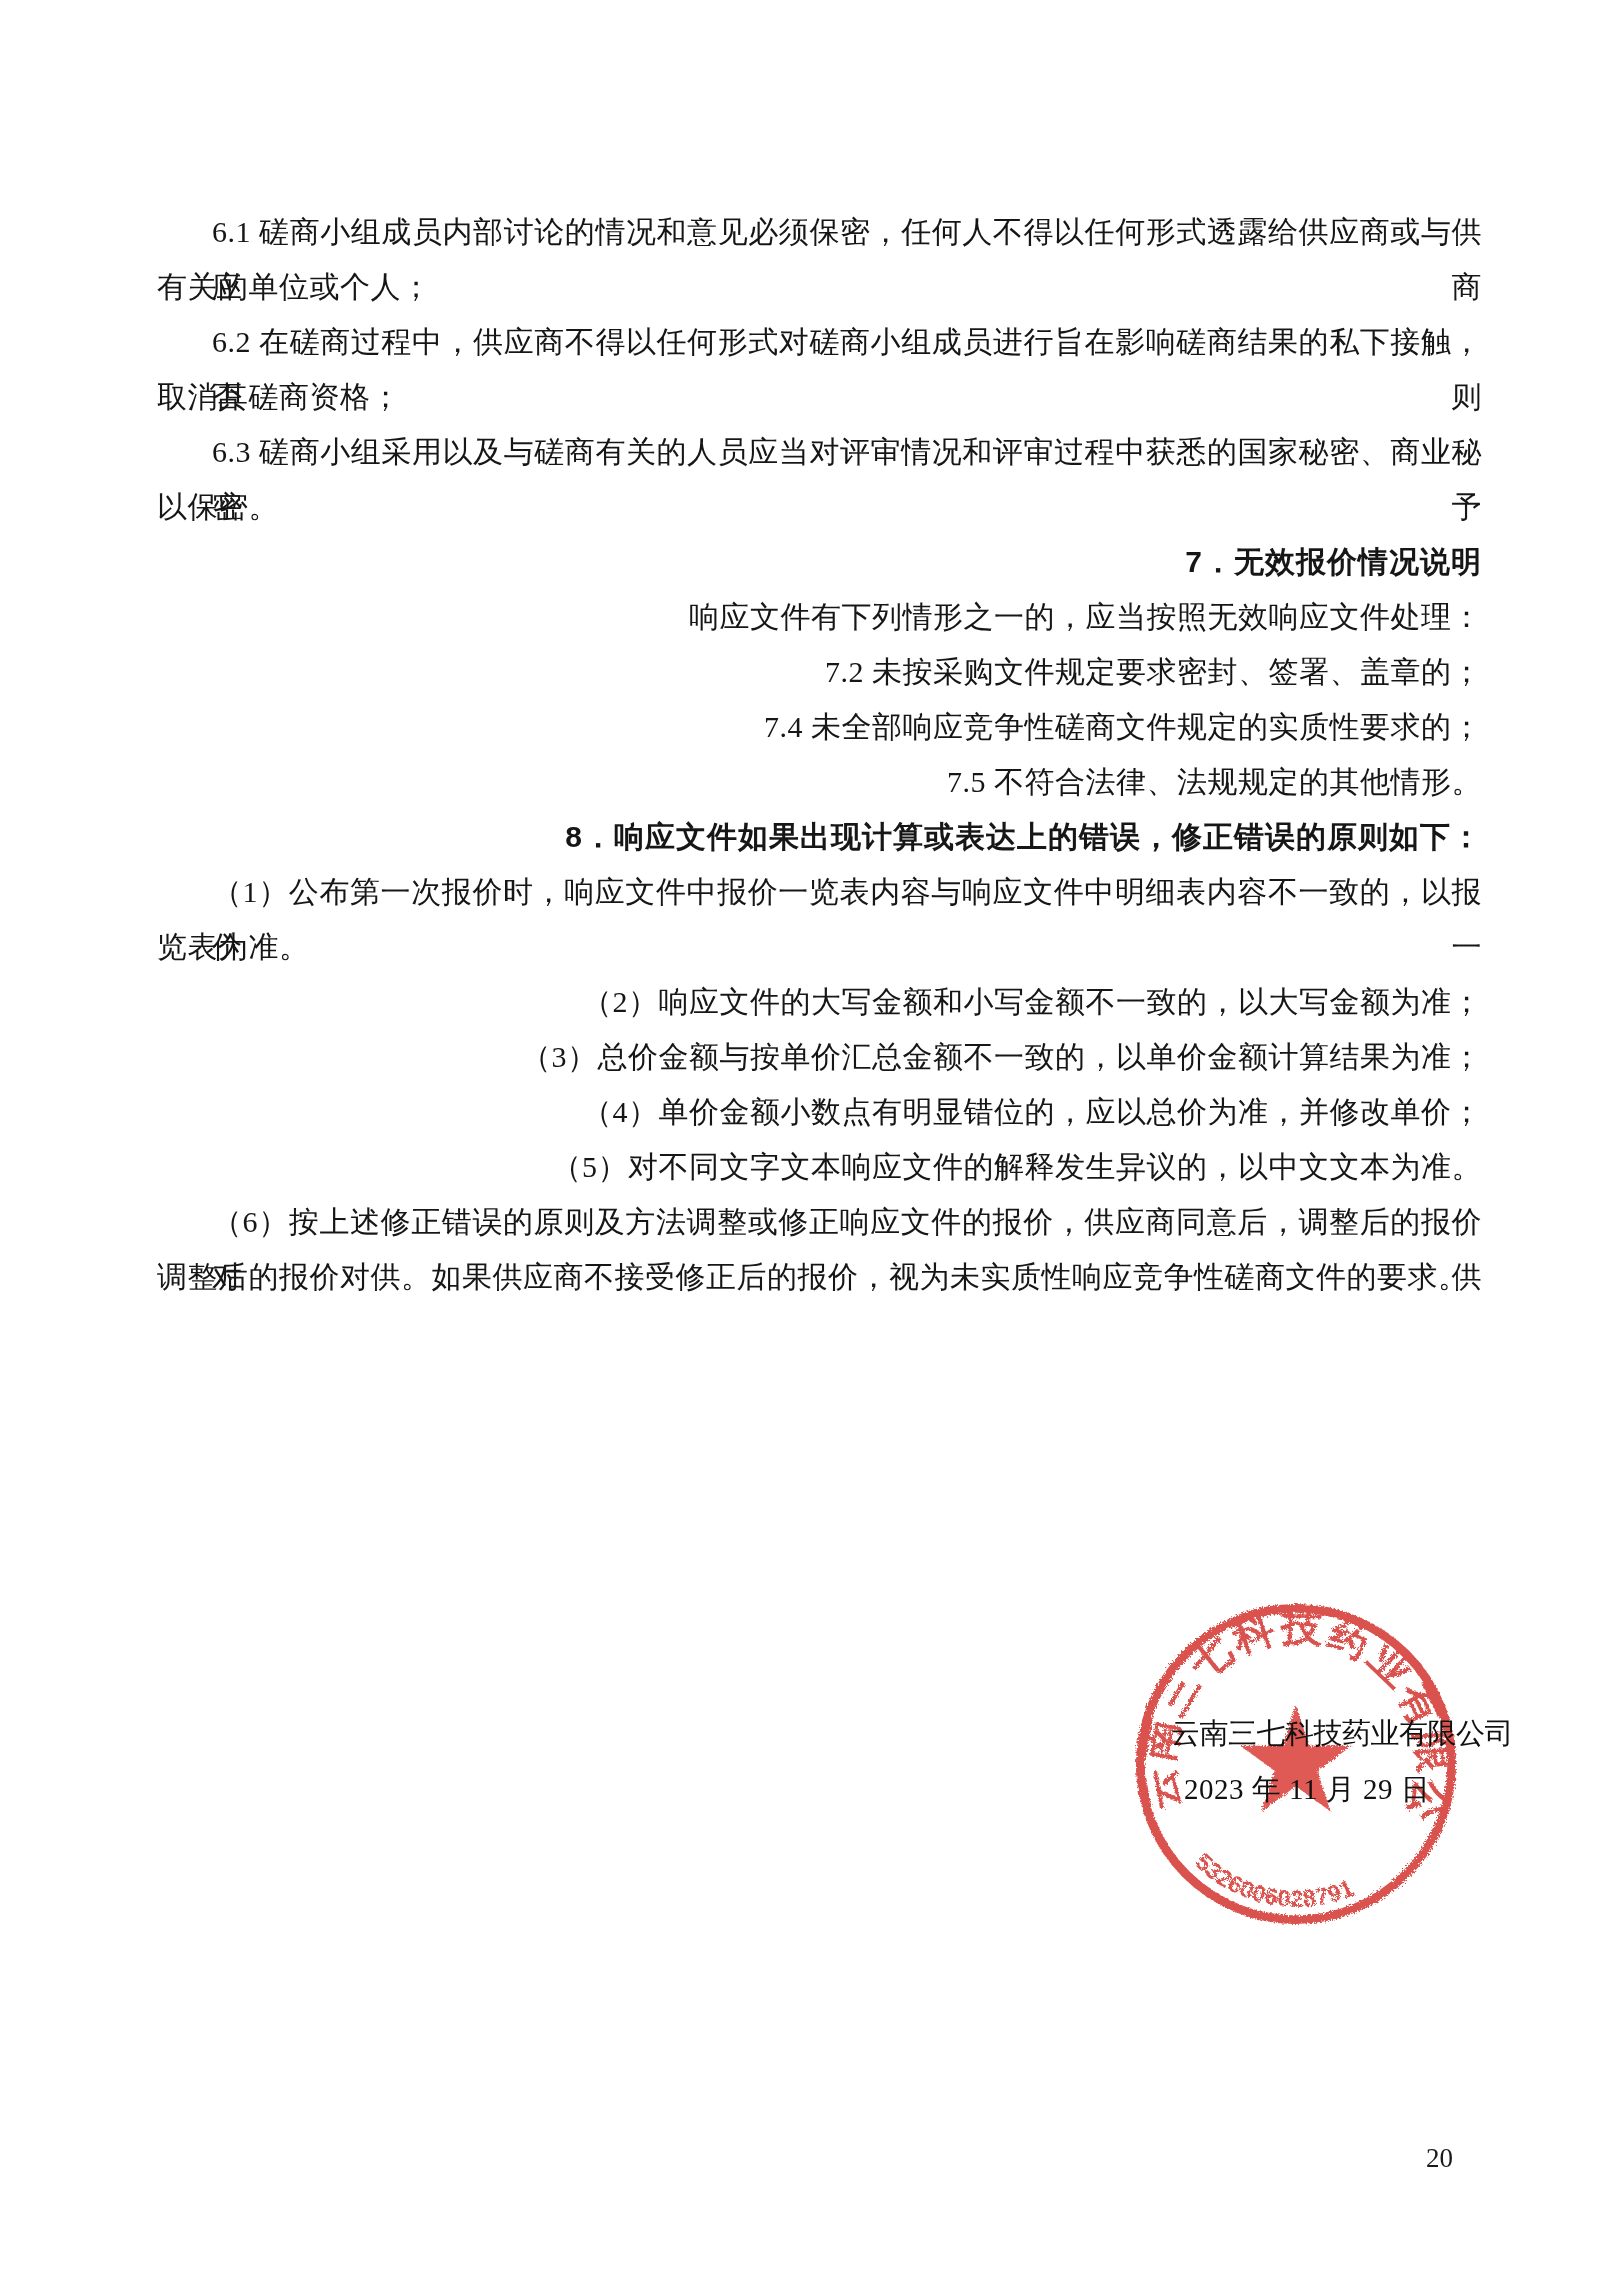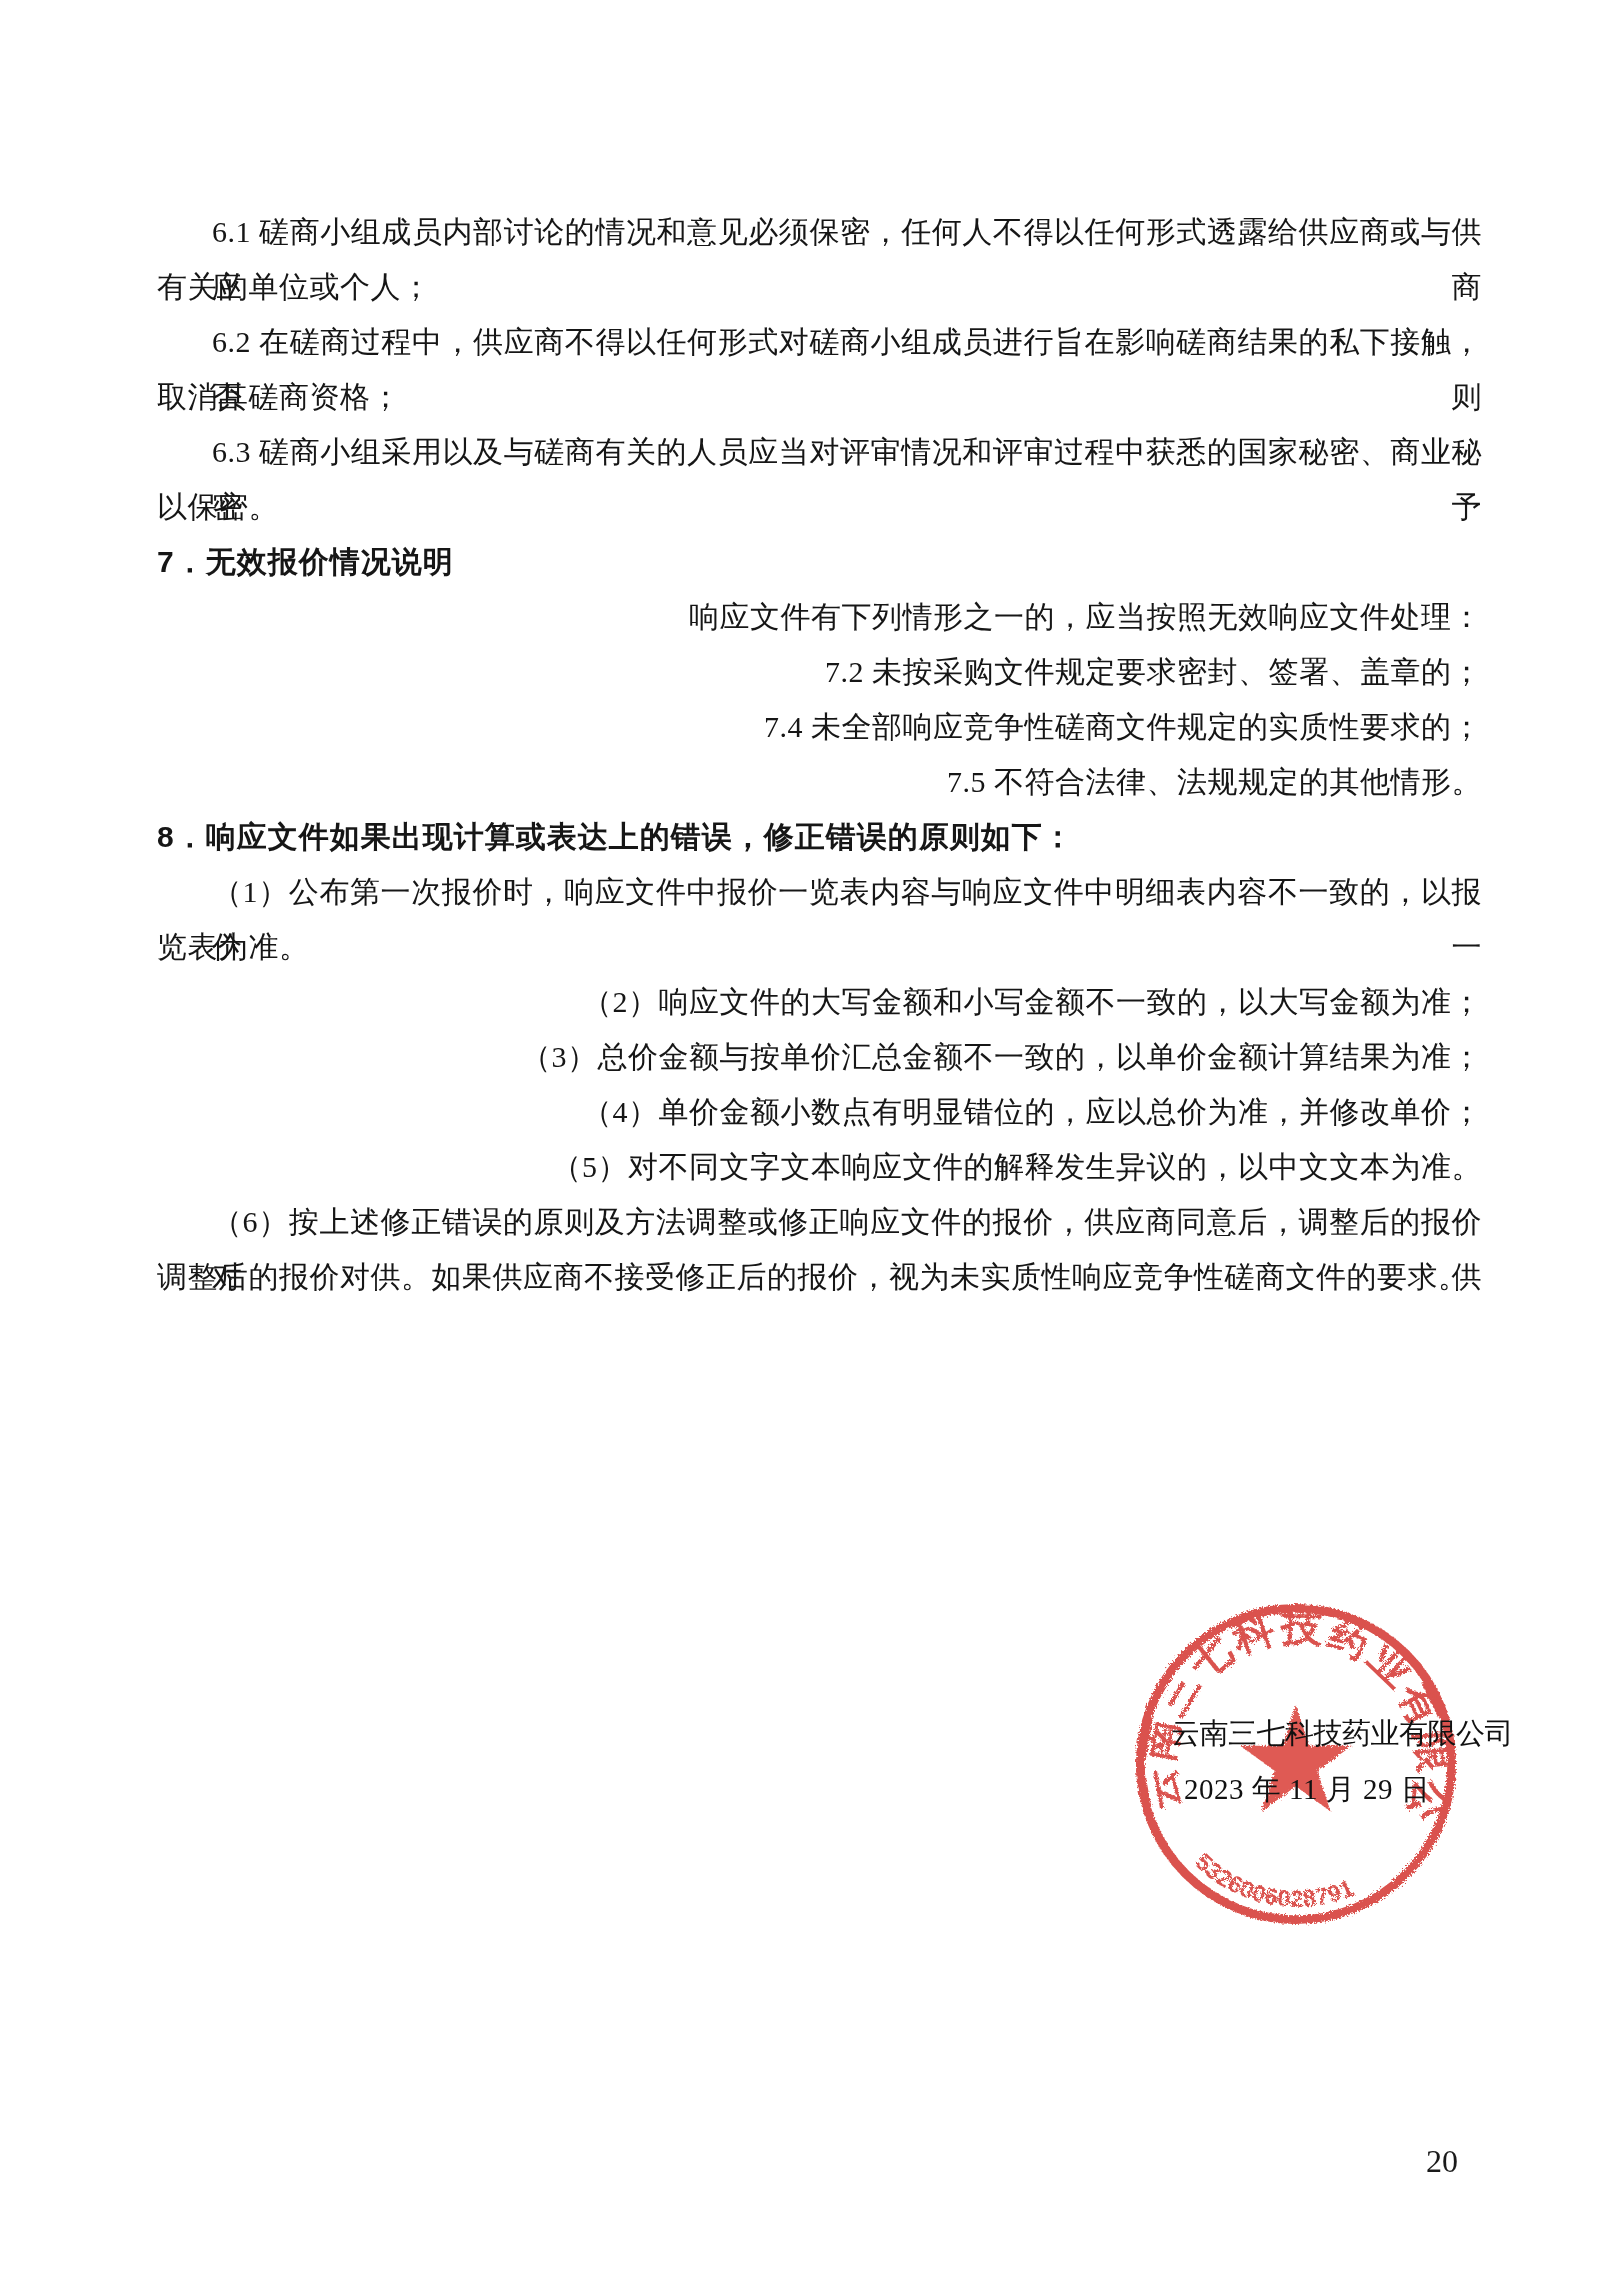--- a/index.html
+++ b/index.html
@@ -23,20 +23,21 @@
     font-size:30px;
     white-space:normal;
     letter-spacing:0.5px;
     color:#161616;
   }
   .line.indent{padding-left:55px;text-align:right;}
   .line.bold{
     font-family:"Liberation Sans","DejaVu Sans",sans-serif;
     font-weight:700;
     letter-spacing:1px;
+    text-align:right;
   }
   .line.justify{
     text-align:justify;
     text-align-last:justify;
   }
   .signature-company{
     position:absolute;
     left:1171px;top:1714px;
     font-size:29px;
     letter-spacing:-0.5px;
@@ -49,21 +50,21 @@
     left:1184px;top:1770px;
     font-size:29px;
     letter-spacing:0.5px;
     color:#111;
     z-index:3;
     white-space:pre;
   }
   .page-number{
     position:absolute;
     left:1426px;top:2143px;
-    font-size:32px;
+    font-size:27px;
     color:#1a1a1a;
     z-index:2;
   }
   .seal-svg{
     position:absolute;
     left:1110px;top:1578px;
     width:372px;height:372px;
     z-index:1;
     opacity:0.9;
   }

